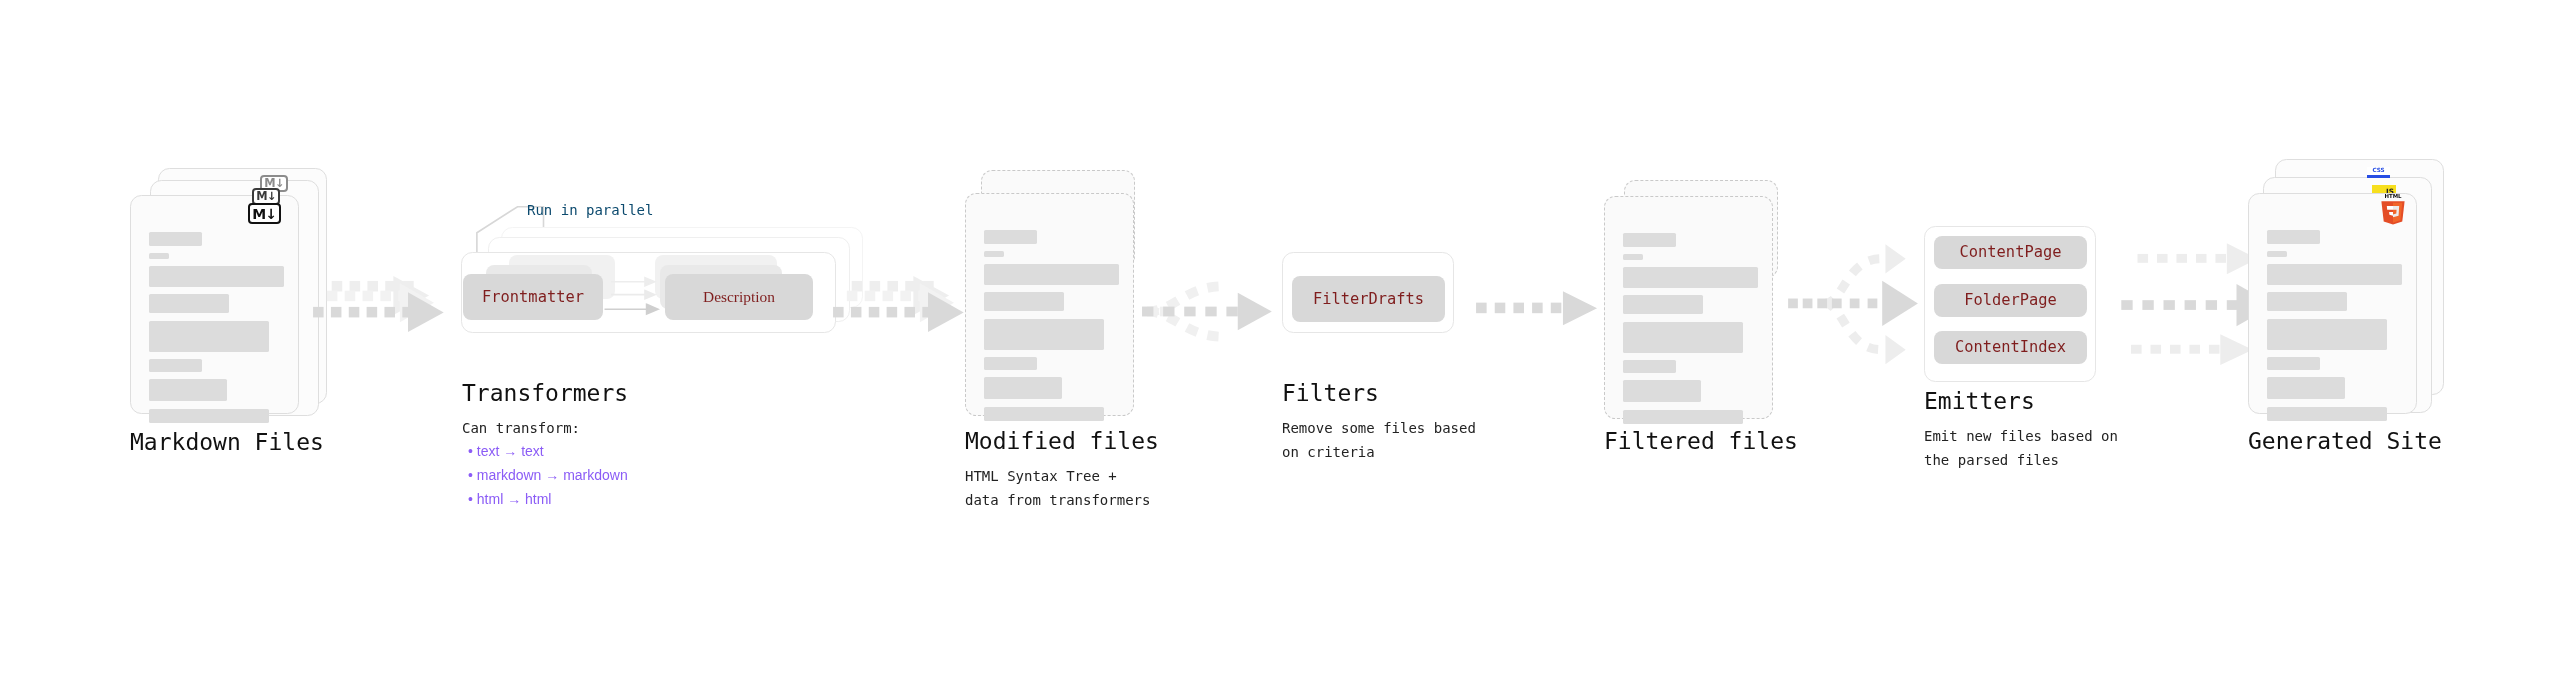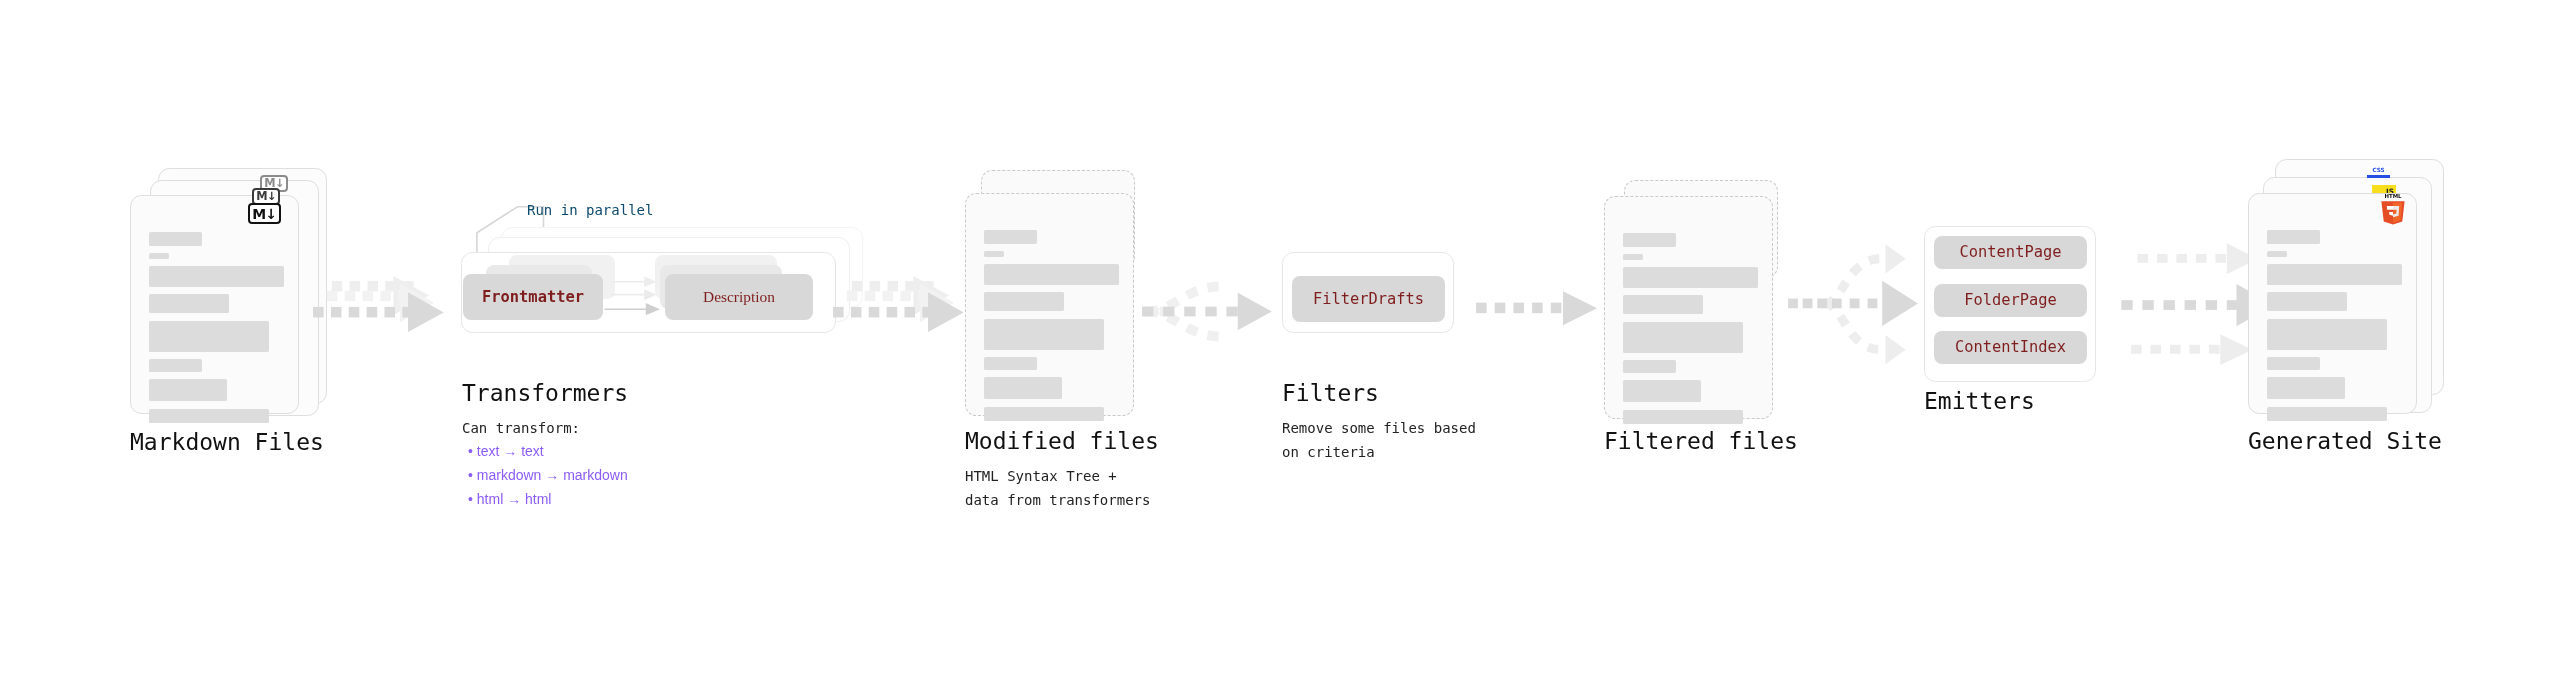--- a/index.html
+++ b/index.html
@@ -176,21 +176,21 @@
       <g stroke="#ebebeb" stroke-width="2" fill="#ebebeb">
         <line x1="0" y1="24" x2="44" y2="24"></line>
           <polygon points="42,19 54,24 42,29"></polygon>
       </g>
       <g stroke="#cfcfcf" stroke-width="2" fill="#cfcfcf">
         <line x1="-8" y1="42" x2="46" y2="42"></line>
           <polygon points="44,36 58,42 44,48"></polygon>
       </g>
     </svg>
 
-    <div class="chip" style="left:463px; top:274px; width:140px; height:46px;font-weight:bold;">Frontmatter</div>
+    <div class="chip" style="left:463px; top:274px; width:140px; height:46px;">Frontmatter</div>
     <div class="chip" style="left:665px; top:274px; width:148px; height:46px;font-family:Liberation Serif, serif;">Description</div>
   </div>
   <div class="cap-title" style="left:462px; top:380px;">Transformers</div>
   <div class="cap-sub" style="left:462px; top:417px;">Can transform:</div>
   <div class="cap-list" style="left:468px; top:440px;">• text → text</div>
   <div class="cap-list" style="left:468px; top:464px;">• markdown → markdown</div>
   <div class="cap-list" style="left:468px; top:488px;">• html → html</div>
 
   <svg class="abs" style="left:829px; top:276px;" width="142" height="65" viewBox="0 0 175 80">
     <g fill="#eeeeee">
@@ -314,20 +314,22 @@
     </g>
   </svg>
 
   <div>
     <div class="group-box" style="left:1924px; top:226px; width:172px; height:156px;"></div>
     <div class="chip" style="left:1934px; top:236px; width:153px; height:32.5px;">ContentPage</div>
     <div class="chip" style="left:1934px; top:284px; width:153px; height:32.5px;">FolderPage</div>
     <div class="chip" style="left:1934px; top:331px; width:153px; height:32.5px;">ContentIndex</div>
   </div>
   <div class="cap-title" style="left:1924px; top:388px;">Emitters</div>
+  <div class="cap-sub" style="left:1924px; top:425px;">Emit new files based on
+the parsed files</div>
 
   <svg class="abs" style="left:2113px; top:232px;" width="187" height="142" viewBox="0 0 230 175">
     <g fill="#ededed">
       <rect x="30" y="27" width="13" height="11"></rect>
         <rect x="54" y="27" width="13" height="11"></rect>
       <rect x="78" y="27" width="13" height="11"></rect>
         <rect x="102" y="27" width="13" height="11"></rect>
       <rect x="126" y="27" width="13" height="11"></rect>
       <polygon points="140,14 178,33 140,52"></polygon>
     </g>

